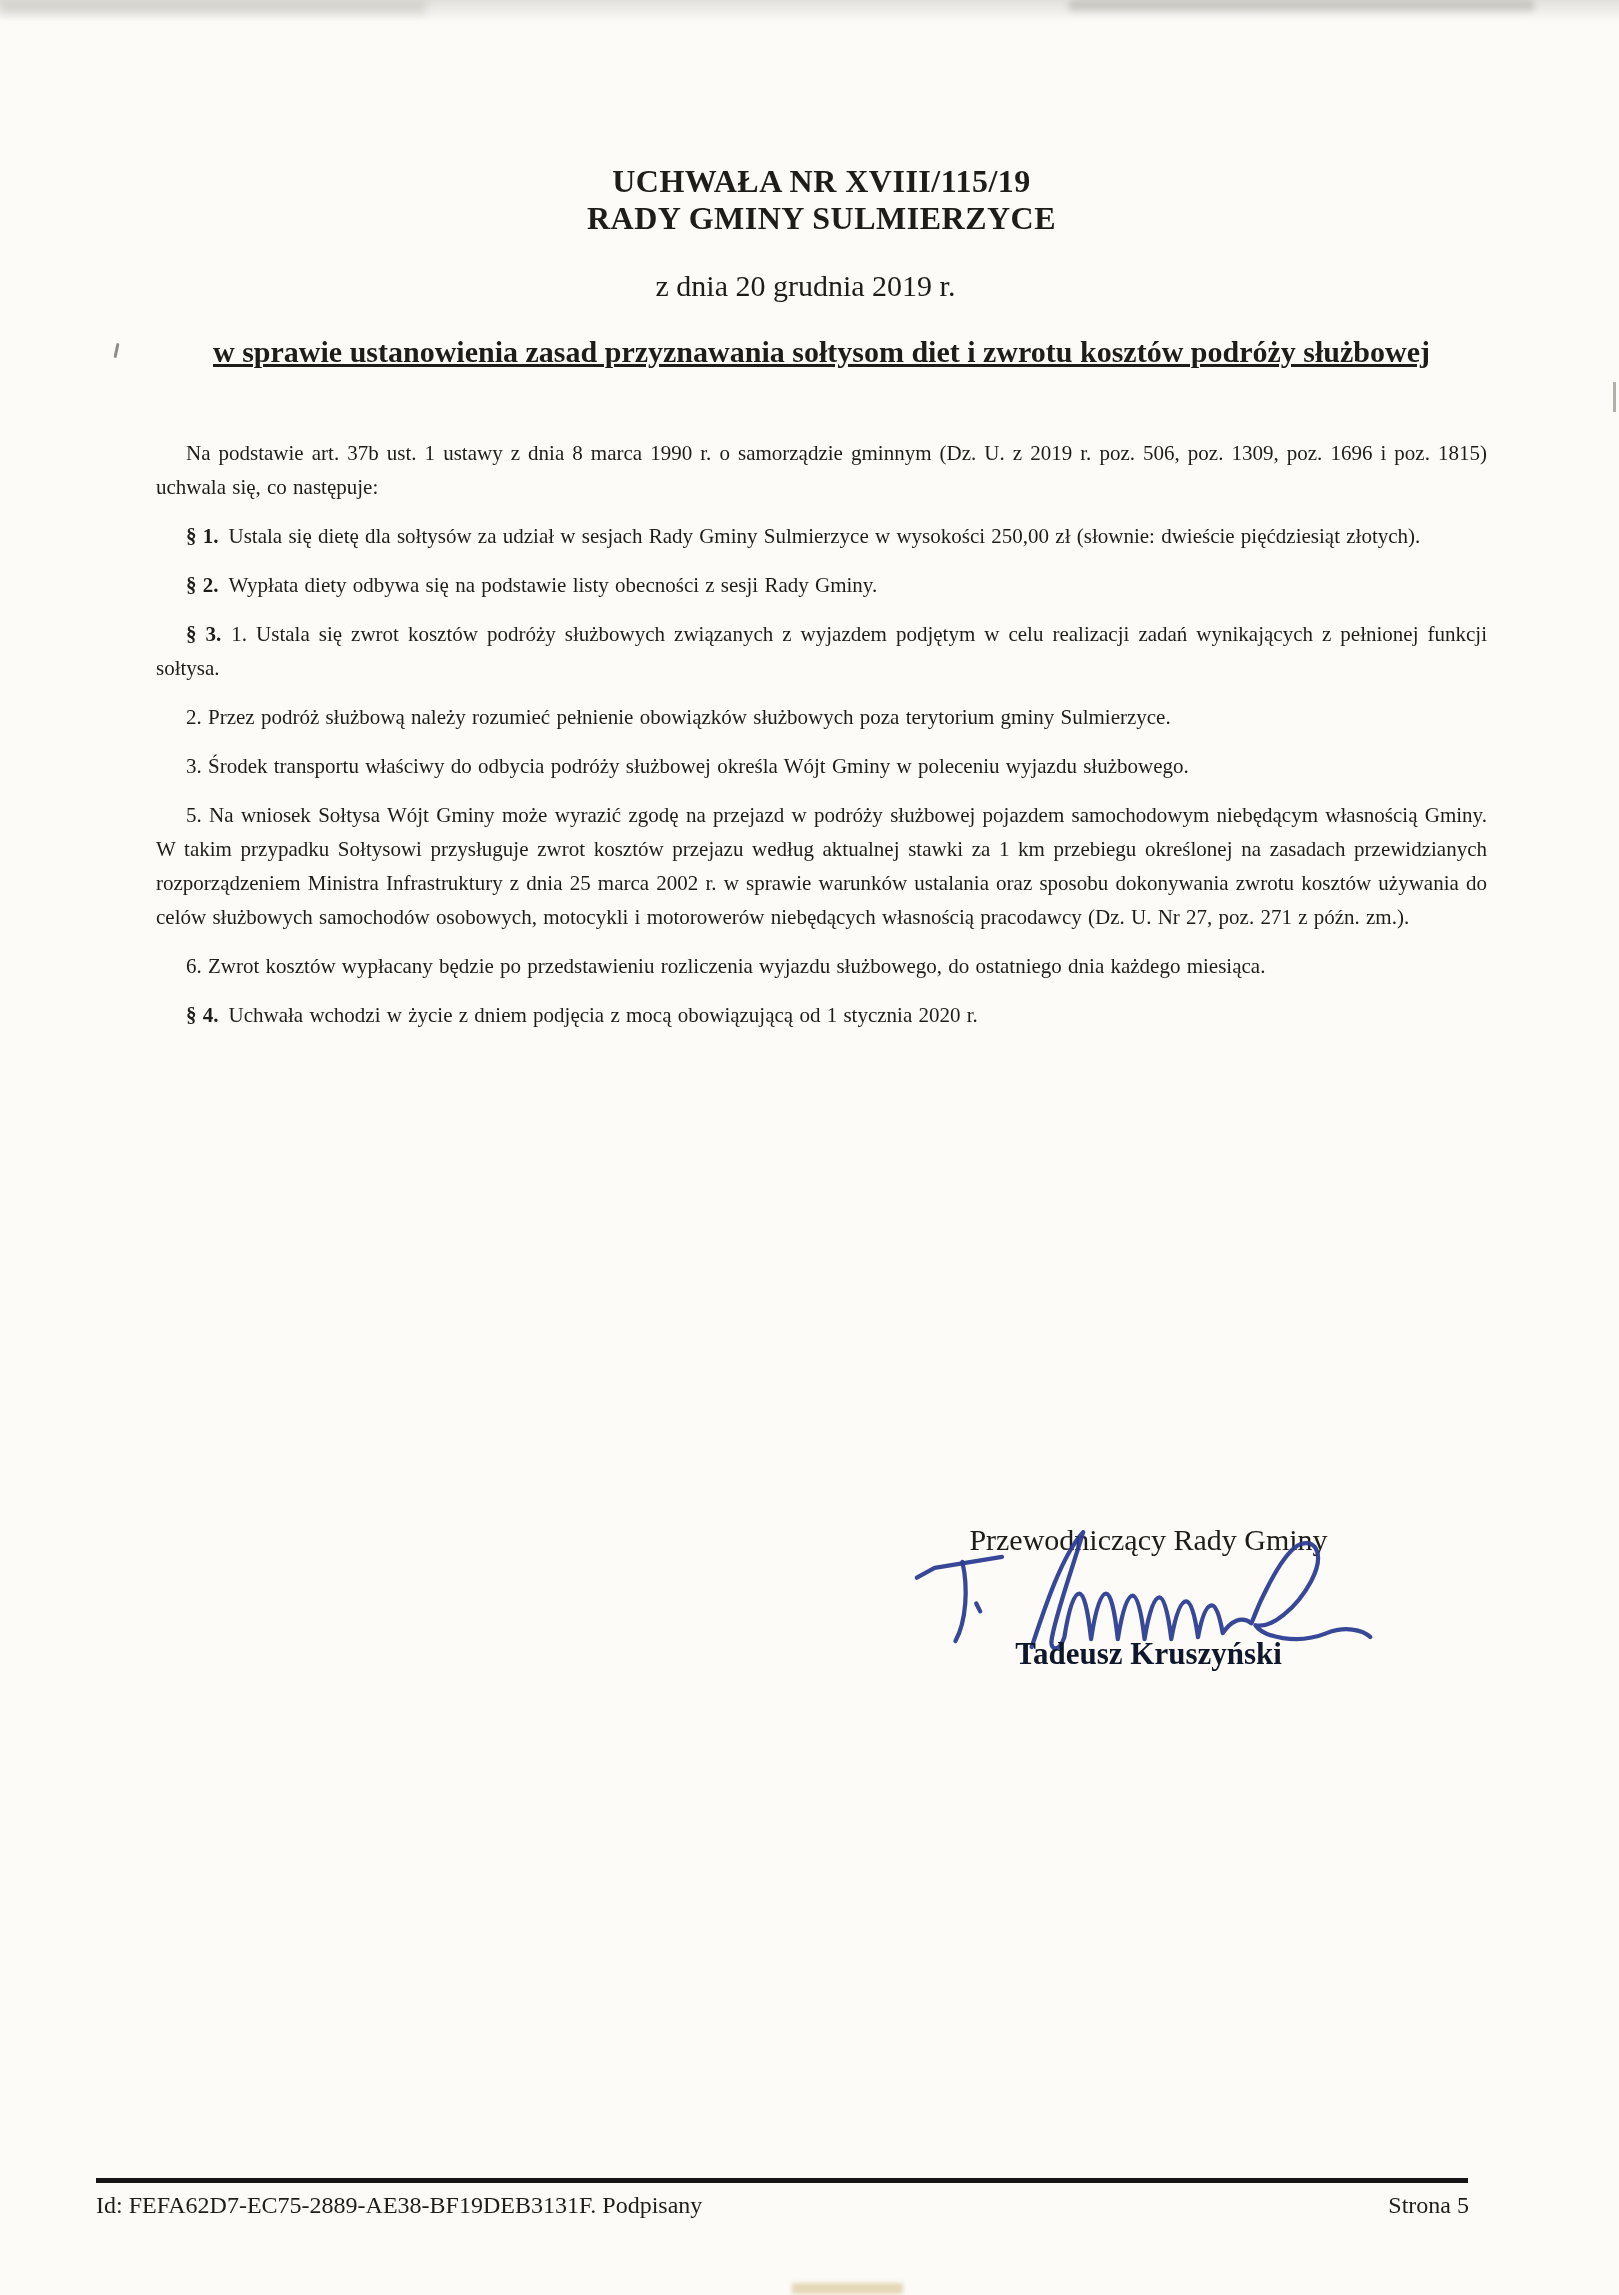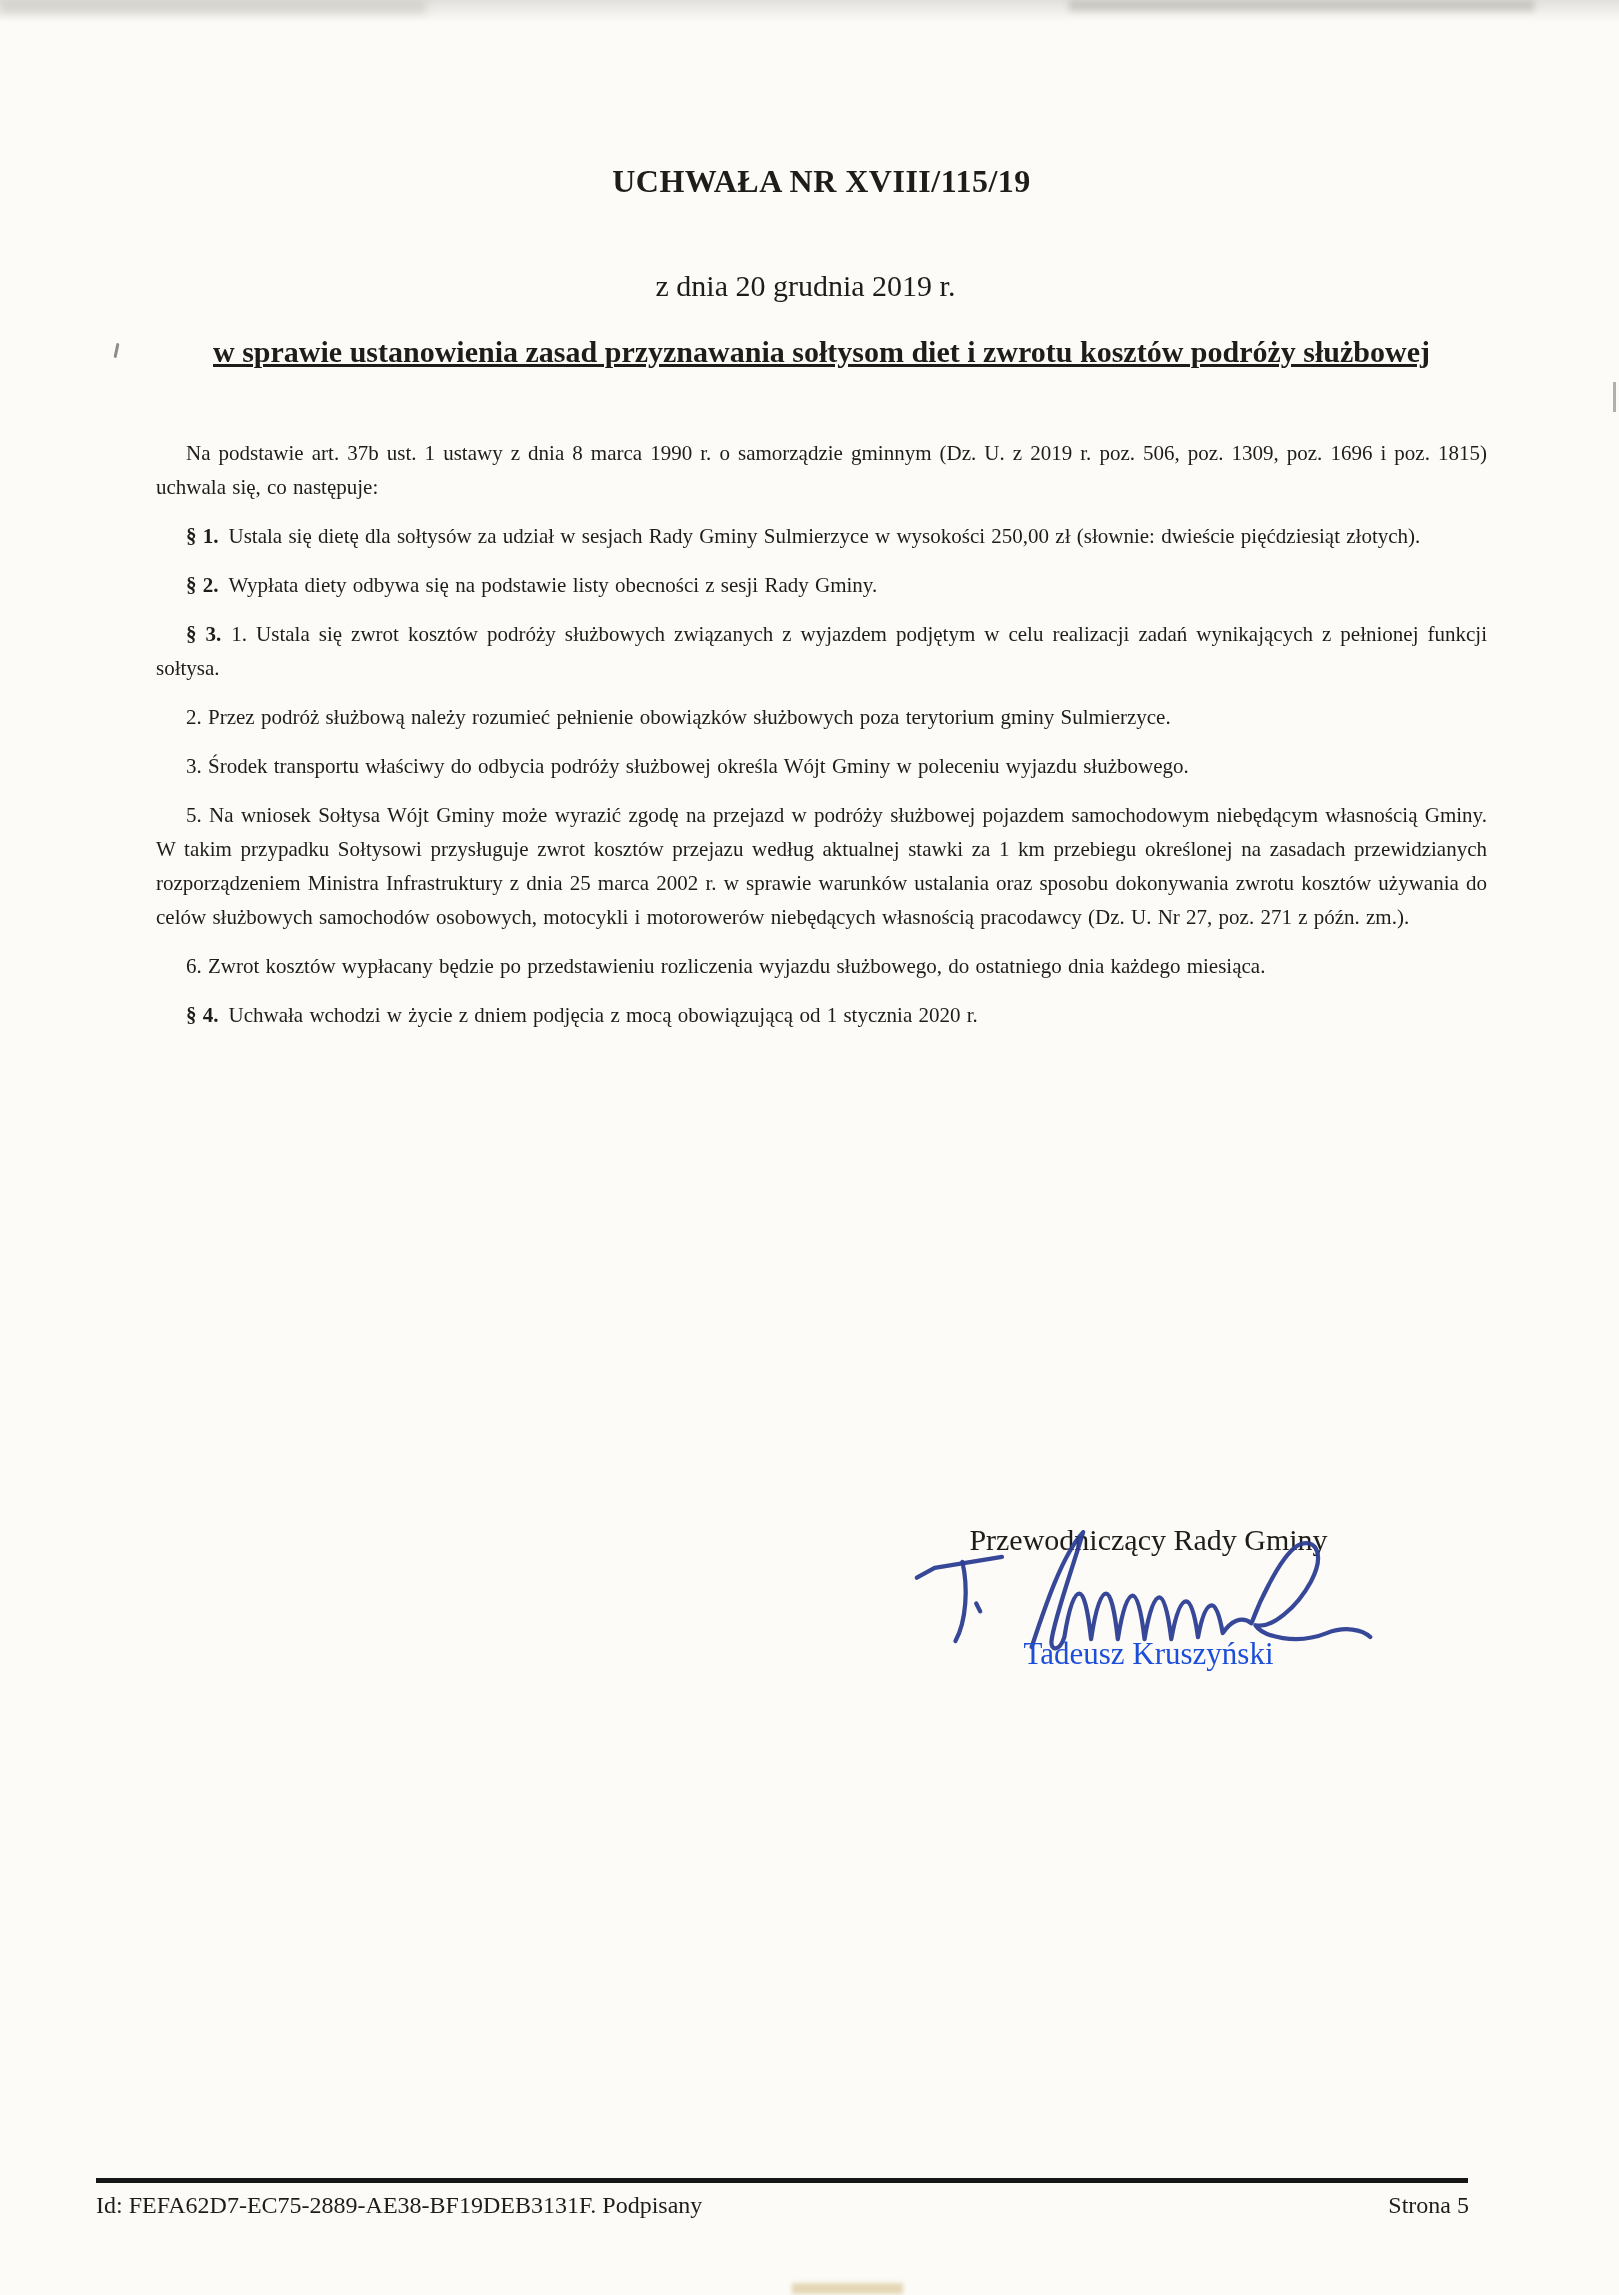--- a/index.html
+++ b/index.html
@@ -81,21 +81,21 @@
   .sig-ink {
     position: absolute; left: 901px; top: 1530px; width: 495px; height: 134px;
     pointer-events: none;
   }
   .sig-ink path {
     fill: none; stroke: #2c3e94; stroke-width: 4.3;
     stroke-linecap: round; stroke-linejoin: round; opacity: 0.95;
   }
   .sig-name {
     position: absolute; left: 901px; top: 1636px; width: 495px;
-    text-align: center; font-size: 31px; font-weight: normal; color: #1d4ed8;
+    text-align: center; font-size: 31px; font-weight: bold; color: #0f172a;
   }
 
   
   .footer-rule {
     position: absolute; left: 96px; top: 2178px; width: 1372px; height: 5px;
     background: #161616;
   }
   .footer-id {
     position: absolute; left: 96px; top: 2190px;
     font-size: 24px; line-height: 30px;
@@ -112,20 +112,21 @@
 
   <div class="noise-top"></div>
   <div class="noise-top-left"></div>
   <div class="noise-top-right"></div>
   <div class="artifact-apostrophe"></div>
   <div class="artifact-right-line"></div>
   <div class="artifact-bottom-smudge"></div>
 
   <header class="title-block">
     <h1>UCHWAŁA NR XVIII/115/19</h1>
+    <h1>RADY GMINY SULMIERZYCE</h1>
   </header>
 
   <p class="date-line">z dnia 20 grudnia 2019 r.</p>
   <p class="subject-line">w sprawie ustanowienia zasad przyznawania sołtysom diet i zwrotu kosztów podróży służbowej</p>
 
   <main class="body-text">
     <p class="par"><b class="lead"></b><span>Na podstawie art. 37b ust. 1 ustawy z dnia 8 marca 1990 r. o samorządzie gminnym (Dz. U. z 2019 r. poz. 506, poz. 1309, poz. 1696 i poz. 1815) uchwala się, co następuje:</span></p>
     <p class="par"><b class="lead">§ 1.</b><span>Ustala się dietę dla sołtysów za udział w sesjach Rady Gminy Sulmierzyce w wysokości 250,00 zł (słownie: dwieście pięćdziesiąt złotych).</span></p>
     <p class="par"><b class="lead">§ 2.</b><span>Wypłata diety odbywa się na podstawie listy obecności z sesji Rady Gminy.</span></p>
     <p class="par"><b class="lead">§ 3.</b><span>1. Ustala się zwrot kosztów podróży służbowych związanych z wyjazdem podjętym w celu realizacji zadań wynikających z pełnionej funkcji sołtysa.</span></p>

